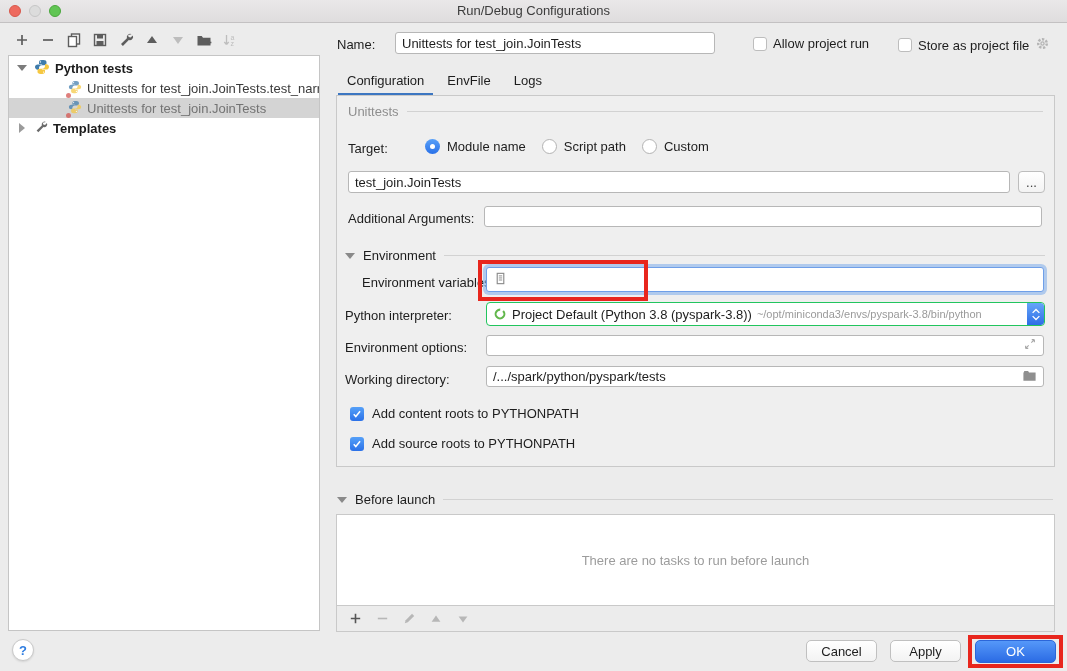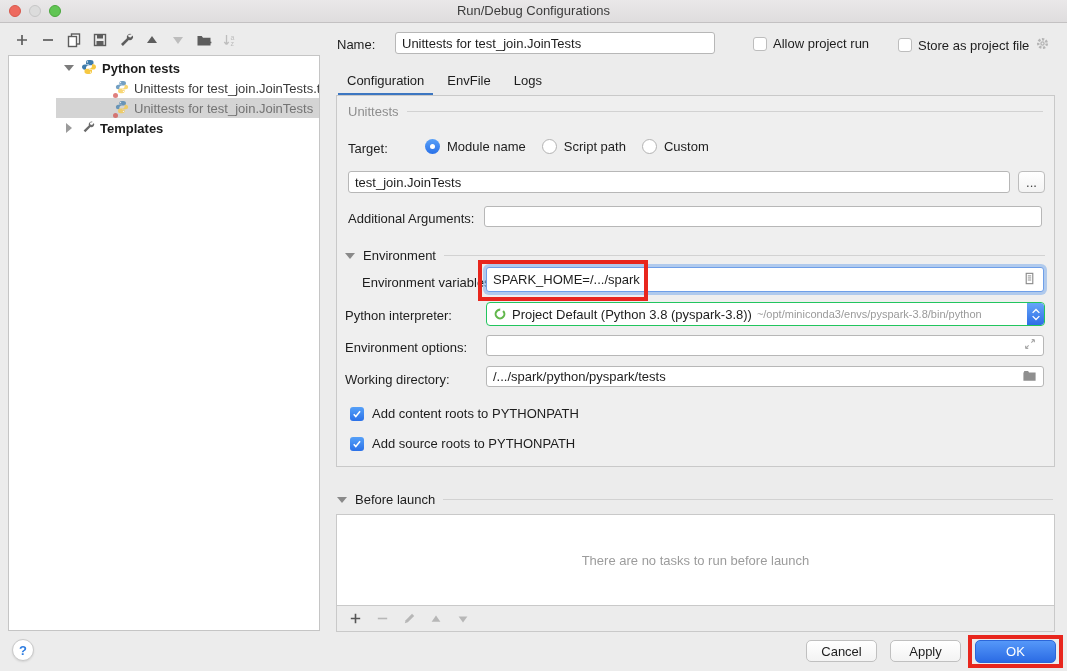--- a/index.html
+++ b/index.html
@@ -13,21 +13,21 @@
   .traffic{position:absolute;left:9px;top:5px;display:flex;gap:8px;}
   .light{width:12px;height:12px;border-radius:50%;box-sizing:border-box;}
   .light.close{background:#ee6a5f;border:1px solid #d8584c;}
   .light.min{background:#dcdcdc;border:1px solid #c6c6c6;}
   .light.zoom{background:#61c554;border:1px solid #4aa73d;}
   
   .rc-toolbar{position:absolute;left:14px;top:32px;display:flex;gap:10px;align-items:center;}
   .tbtn{width:16px;height:16px;display:flex;align-items:center;justify-content:center;}
   
   .tree{position:absolute;left:8px;top:55px;width:312px;height:576px;background:#fff;
-        border:1px solid #c5c5c5;box-sizing:border-box;overflow:hidden;padding-left:47px;}
+        border:1px solid #c5c5c5;box-sizing:border-box;overflow:hidden;}
   .trow{height:20px;display:flex;align-items:center;white-space:nowrap;overflow:hidden;}
   .trow.selected{background:#d4d4d4;color:#737373;}
   .twist{width:12px;height:12px;margin-left:7px;flex:none;display:flex;align-items:center;justify-content:center;}
   .tri{width:0;height:0;}
   .tri.down{border-left:5px solid transparent;border-right:5px solid transparent;border-top:6px solid #7c7c7c;}
   .tri.right{border-top:5px solid transparent;border-bottom:5px solid transparent;border-left:6px solid #9b9b9b;}
   .ticon{flex:none;margin:0 5px 0 6px;position:relative;}
   .tlabel{overflow:hidden;}
   .bold{font-weight:bold;color:#1c1c1c;}
   .indent{padding-left:53px;}
@@ -292,21 +292,20 @@
   <input class="fld abs" style="left: 484px; top: 206px; width: 558px; height: 21px;" value="">
 
   <div class="abs sect" style="left:345px;top:248px;width:700px">
     <span class="tri down" style="border-top-color:#8a8a8a"></span>
     <span>Environment</span>
     <span class="line"></span>
   </div>
 
   <div class="abs lbl" style="left:362px;top:275px">Environment variables:</div>
   <div class="fld focus abs" style="left:486px;top:267px;width:558px;height:25px">
-    <span class="flex">SPARK_HOME=/.../spark</span>
     <span style="color:#8a8a8a"><svg width="15" height="15">
           <use href="#i-list"></use>
         </svg></span>
   </div>
   <div class="redbox" style="left:478px;top:260px;width:170px;height:41px"></div>
 
   <div class="abs lbl" style="left:345px;top:308px">Python interpreter:</div>
   <div class="combo abs" style="left:486px;top:302px;width:559px;height:24px">
     <span style="margin-right:5px;display:flex">
         <svg width="14" height="14">

